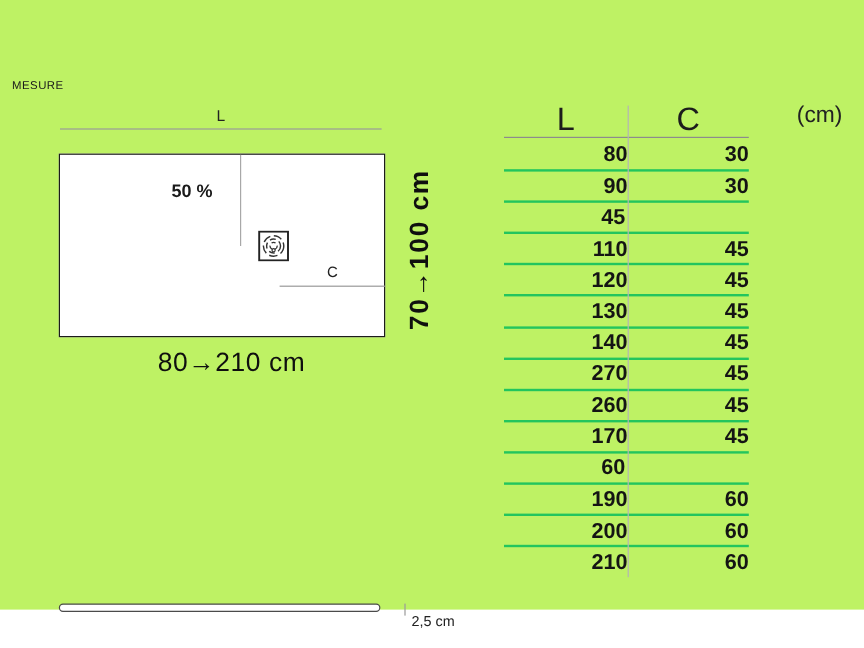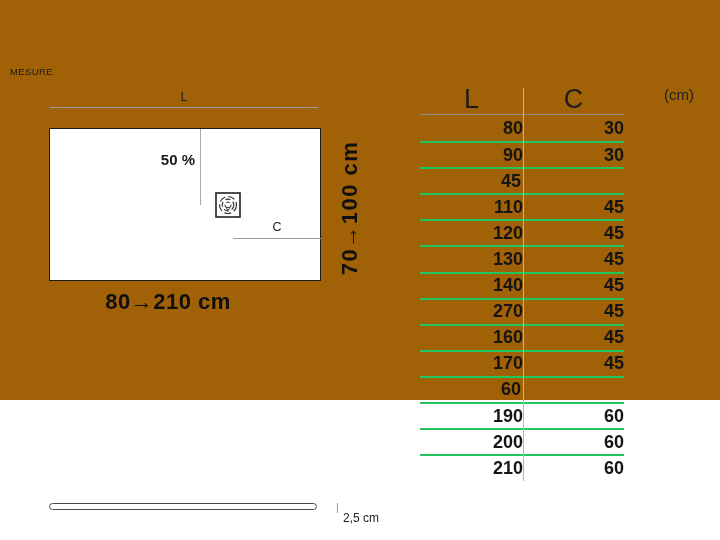--- a/index.html
+++ b/index.html
@@ -1,56 +1,56 @@
 <!DOCTYPE html>
 <html><head>
 <meta charset="utf-8">
 <style>
   * { margin: 0; padding: 0; box-sizing: border-box; }
   html, body { width: 720px; height: 540px; background: #ffffff; overflow: hidden; }
   body { font-family: "Liberation Sans", "DejaVu Sans", sans-serif; color: #111; }
-  .sheet { position: relative; width: 720px; height: 400px; background: #a16207; }
+  .sheet { position: relative; width: 720px; height: 508px; background: #bef264; }
 
   .abs { position: absolute; }
 
   
   .doc-title { left: 10px; top: 66px; font-size: 9.5px; letter-spacing: 0.4px; color: #1a1a1a; }
 
   
   .dim-l-label { left: 50px; top: 89px; width: 268px; text-align: center; font-size: 13px; color: #222; }
   .dim-l-line  { left: 50px; top: 107px; width: 268px; height: 1px; background: #9a9a9a; }
 
   
   .tray { left: 49px; top: 128px; width: 272px; height: 153px; border: 1.5px solid #1c1c1c; background: #fff; }
 
   .slope-vline { left: 200px; top: 129px; width: 1px; height: 76px; background: #a8a8a8; }
-  .slope-label { left: 143px; top: 151px; width: 52px; text-align: right; font-size: 15px; font-weight: bold; color: #1a1a1a; }
+  .slope-label { left: 143px; top: 151px; width: 52px; text-align: left; font-size: 15px; font-weight: bold; color: #1a1a1a; }
 
   .drain { left: 215px; top: 192px; width: 26px; height: 26px; }
 
   .dim-c-line  { left: 233px; top: 238px; width: 88px; height: 1px; background: #9a9a9a; }
   .dim-c-label { left: 233px; top: 220px; width: 88px; text-align: center; font-size: 12.5px; color: #222; }
 
-  .range-h { left: 32px; top: 289px; width: 272px; text-align: center; font-size: 22px; font-weight: bold; color: #0f0f0f; letter-spacing: 0.5px; }
+  .range-h { left: 57px; top: 289px; width: 272px; text-align: center; font-size: 22px; font-weight: normal; color: #0f0f0f; letter-spacing: 0.5px; }
 
   .range-v-wrap { left: 250px; top: 195px; width: 200px; height: 26px;
                   transform: rotate(-90deg); transform-origin: center center;
                   text-align: center; font-size: 22px; font-weight: bold; color: #0f0f0f; letter-spacing: 1.5px; }
 
   
   .size-table { left: 420px; top: 84px; width: 204px; }
   .t-head { display: flex; height: 31px; border-bottom: 1px solid #8c8c8c; }
   .t-head .cell { font-size: 27px; font-weight: normal; color: #1c1c1c; line-height: 30px; }
   .cell-l { width: 103px; text-align: center; }
   .cell-c { width: 101px; text-align: center; }
   .t-row { display: flex; height: 26.1px; align-items: center; }
   .t-row + .t-row { border-top: 2px solid #22c55e; }
   .t-row .cell { font-size: 18px; font-weight: bold; color: #141414; text-align: right; }
   .t-divider { position: absolute; left: 103px; top: 4px; width: 1px; height: 393px; background: #b5b5b5; }
-  .unit-label { left: 664px; top: 86px; font-size: 15px; color: #222; }
+  .unit-label { left: 664px; top: 86px; font-size: 19px; color: #222; }
 
   
   .thick-bar { left: 49px; top: 503px; width: 268px; height: 7px; border: 1px solid #4a4a4a; border-radius: 4px; background: #fff; }
   .thick-tick { left: 337px; top: 503px; width: 1px; height: 10px; background: #9a9a9a; }
   .thick-label { left: 343px; top: 511px; font-size: 12px; color: #222; }
 </style>
 </head>
 <body>
 
 <div class="sheet">
@@ -112,21 +112,21 @@
         </div>
         <div class="t-row">
           <div class="cell cell-l">140</div>
           <div class="cell cell-c">45</div>
         </div>
         <div class="t-row">
           <div class="cell cell-l">270</div>
           <div class="cell cell-c">45</div>
         </div>
         <div class="t-row">
-          <div class="cell cell-l">160</div>
+          <div class="cell cell-l">260</div>
           <div class="cell cell-c">45</div>
         </div>
         <div class="t-row">
           <div class="cell cell-l">170</div>
           <div class="cell cell-c">45</div>
         </div>
         <div class="t-row">
           <div class="cell cell-c">60</div>
         </div>
         <div class="t-row">

